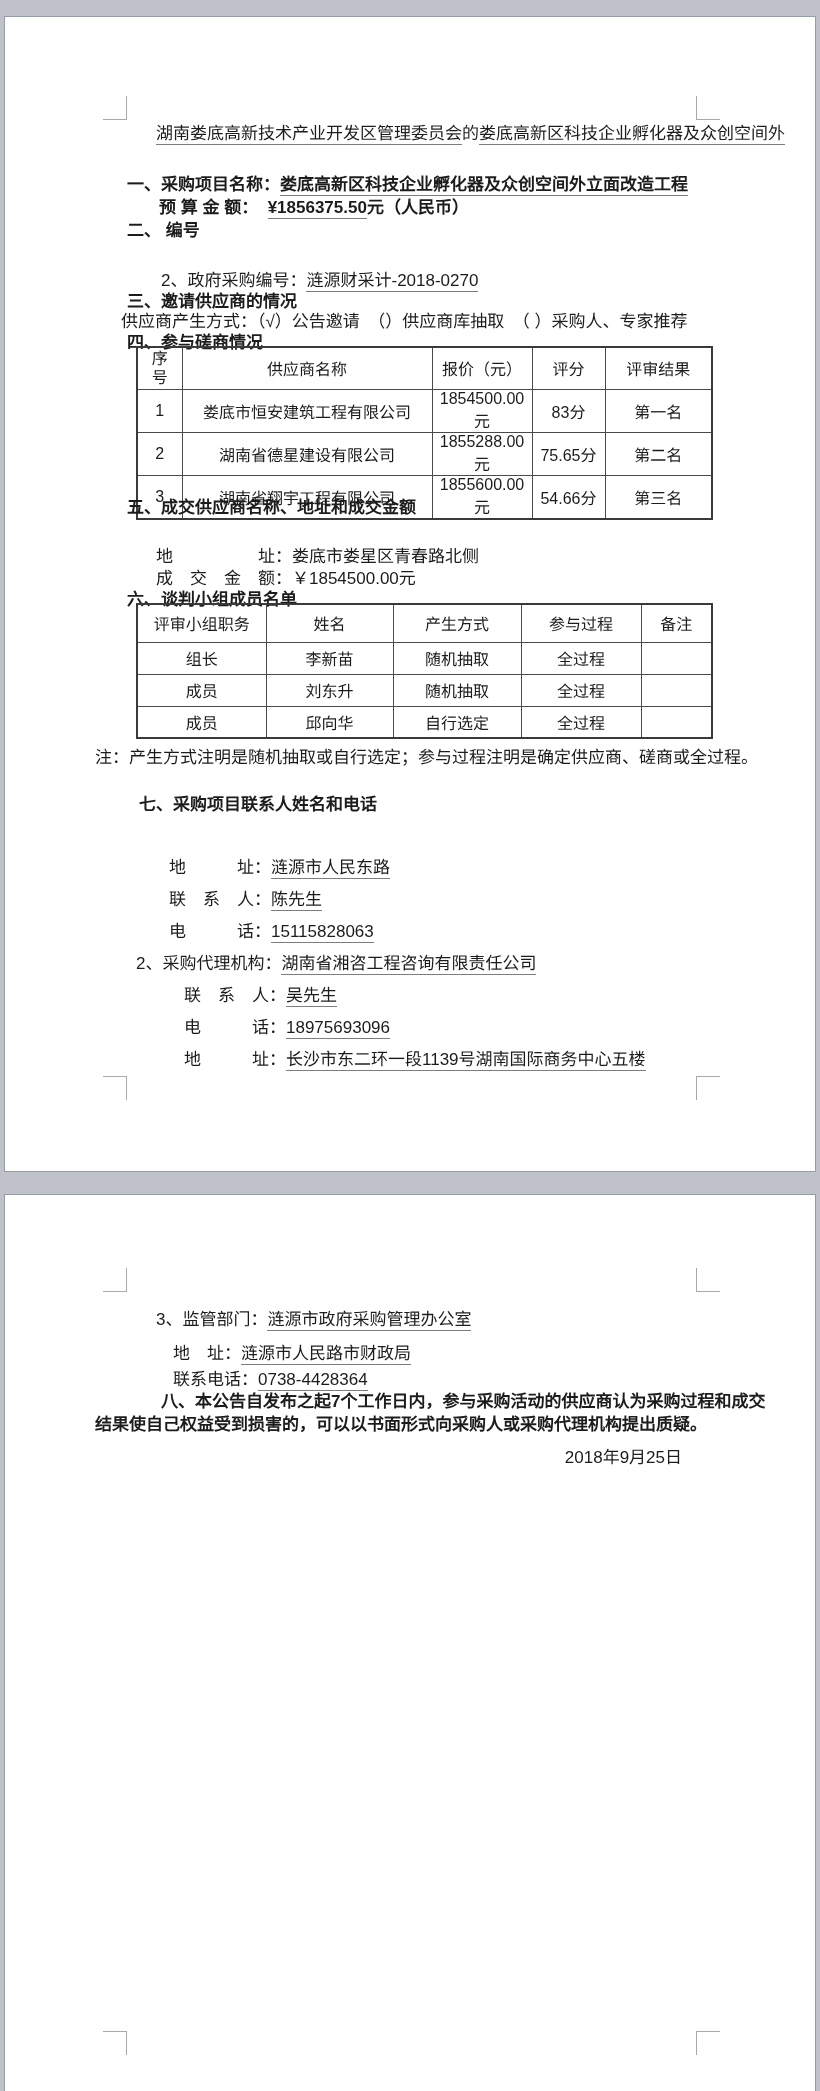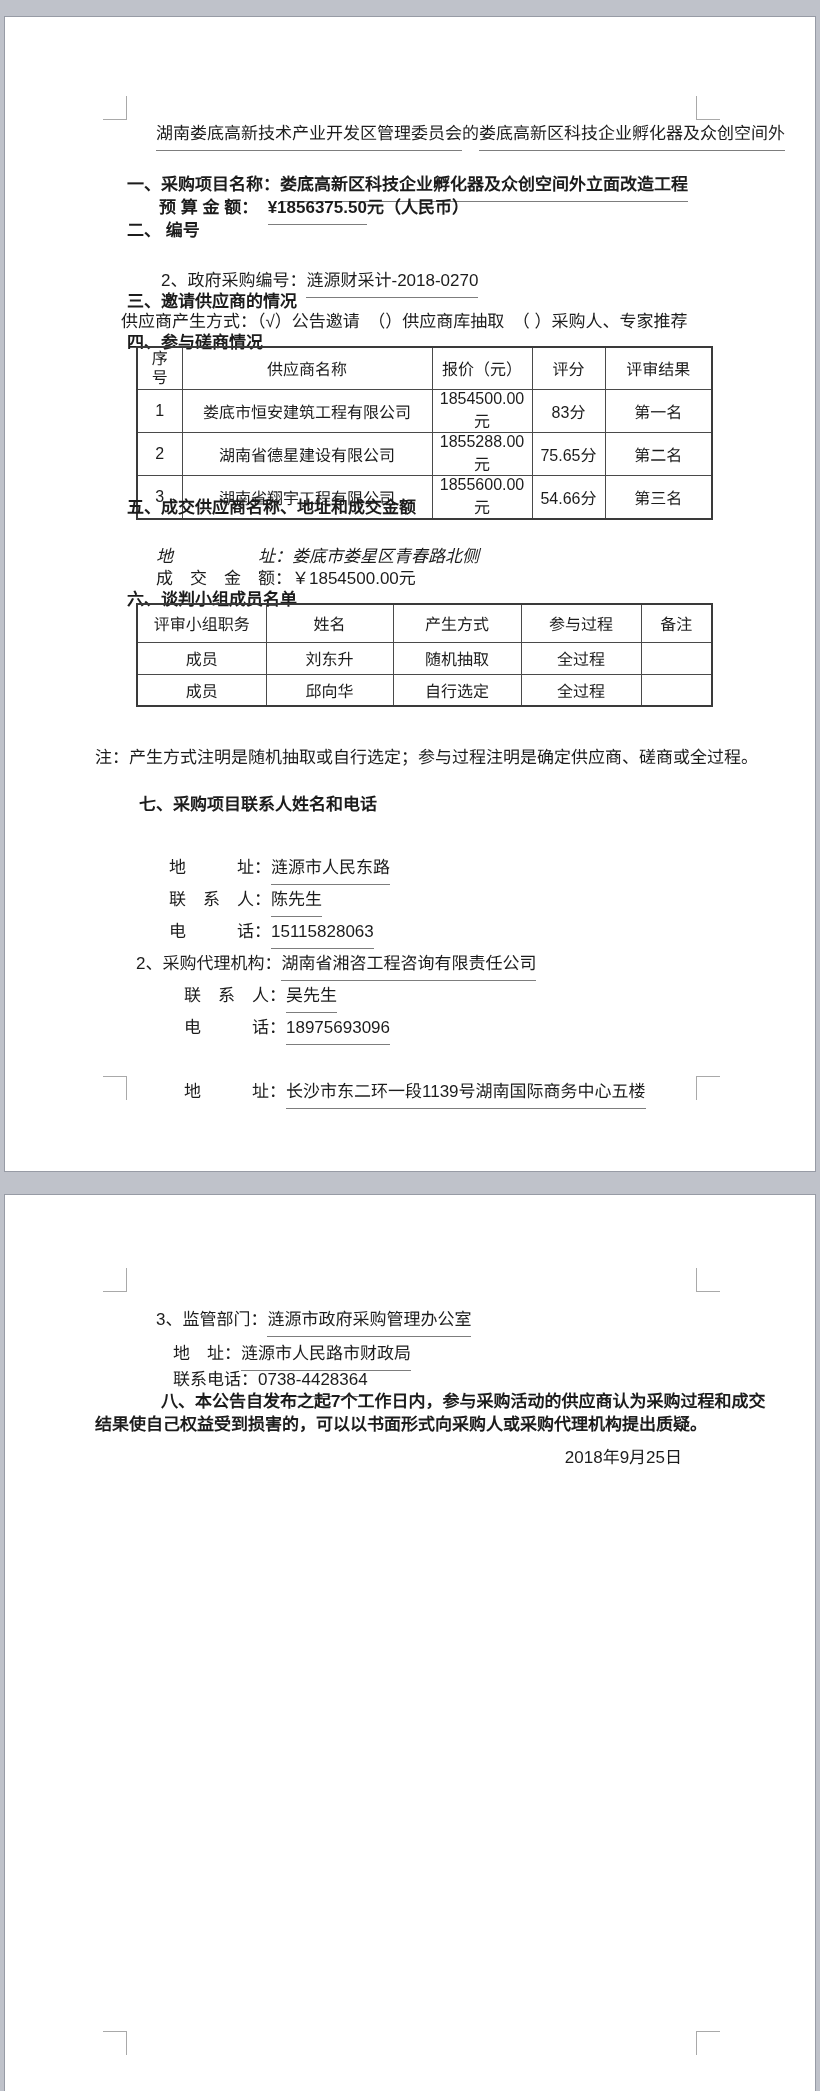--- a/index.html
+++ b/index.html
@@ -13,21 +13,21 @@
     position:absolute;left:4px;width:812px;background:#ffffff;
     border-left:1px solid #979ba5;border-right:1px solid #979ba5;
     box-sizing:border-box;
   }
   .pg1{top:16px;height:1156px;border-top:1px solid #979ba5;border-bottom:1px solid #979ba5;}
   .pg2{top:1194px;height:897px;border-top:1px solid #979ba5;}
   .line{
     position:absolute;font-size:17px;line-height:22px;white-space:pre;
   }
   .b{font-weight:bold;}
-  .u{border-bottom:1px solid #7d7d7d;padding-bottom:7px;}
+  .u{border-bottom:1px solid #7d7d7d;padding-bottom:1px;}
   
   .mark{position:absolute;width:23px;height:23px;}
   .m-tl{border-right:1px solid #a9a9a9;border-bottom:1px solid #a9a9a9;}
   .m-tr{border-left:1px solid #a9a9a9;border-bottom:1px solid #a9a9a9;}
   .m-bl{border-right:1px solid #a9a9a9;border-top:1px solid #a9a9a9;}
   .m-br{border-left:1px solid #a9a9a9;border-top:1px solid #a9a9a9;}
   
   table.doc{
     position:absolute;border-collapse:collapse;table-layout:fixed;
     font-size:16px;color:#1c1c1c;border-radius:11px;
@@ -99,40 +99,47 @@
       <td>3</td>
       <td class="al">湖南省翔宇工程有限公司</td>
       <td>1855600.00元</td>
       <td>54.66分</td>
       <td>第三名</td>
     </tr>
   </tbody>
     </table>
 
   <div class="line b" style="left:122px;top:480px;">五、成交供应商名称、地址和成交金额</div>
-  <div class="line" style="left:151px;top:529px;font-style:italic;"><span>地　　　　　址：</span><span>娄底市娄星区青春路北侧</span></div>
+  <div class="line" style="left:151px;top:529px;"><span>地　　　　　址：</span><span>娄底市娄星区青春路北侧</span></div>
   <div class="line" style="left:151px;top:551px;"><span>成　交　金　额：</span><span>￥1854500.00元</span></div>
 
   <div class="line b" style="left:122px;top:572px;">六、谈判小组成员名单</div>
 
   <table class="doc" style="left:131px;top:586px;width:575px;">
     <colgroup>
         <col style="width:129px">
         <col style="width:127px">
         <col style="width:128px">
         <col style="width:120px">
         <col style="width:71px">
       </colgroup>
     <tbody>
         <tr style="height:38px">
       <th>评审小组职务</th>
       <th>姓名</th>
       <th>产生方式</th>
       <th>参与过程</th>
       <th>备注</th>
+    </tr>
+    <tr style="height:32px">
+      <td>组长</td>
+      <td>李新苗</td>
+      <td>随机抽取</td>
+      <td>全过程</td>
+      <td></td>
     </tr>
     <tr style="height:32px">
       <td>成员</td>
       <td>刘东升</td>
       <td>随机抽取</td>
       <td>全过程</td>
       <td></td>
     </tr>
     <tr style="height:32px">
       <td>成员</td>
@@ -148,21 +155,21 @@
 
   <div class="line b" style="left:134px;top:777px;">七、采购项目联系人姓名和电话</div>
 
   <div class="line" style="left:164px;top:840px;"><span>地　　　址：</span><span class="u">涟源市人民东路</span></div>
   <div class="line" style="left:164px;top:872px;"><span>联　系　人：</span><span class="u">陈先生</span></div>
   <div class="line" style="left:164px;top:904px;"><span>电　　　话：</span><span class="u">15115828063</span></div>
 
   <div class="line" style="left:131px;top:936px;"><span>2、采购代理机构：</span><span class="u">湖南省湘咨工程咨询有限责任公司</span></div>
   <div class="line" style="left:179px;top:968px;"><span>联　系　人：</span><span class="u">吴先生</span></div>
   <div class="line" style="left:179px;top:1000px;"><span>电　　　话：</span><span class="u">18975693096</span></div>
-  <div class="line" style="left:179px;top:1032px;margin-top:32px;"><span>地　　　址：</span><span class="u">长沙市东二环一段1139号湖南国际商务中心五楼</span></div>
+  <div class="line" style="left:179px;top:1032px;"><span>地　　　址：</span><span class="u">长沙市东二环一段1139号湖南国际商务中心五楼</span></div>
 
 </div>
 
 <div class="pg pg2">
 
   <div class="mark m-tl" style="left:98px;top:73px;"></div>
   <div class="mark m-tr" style="left:691px;top:73px;"></div>
   <div class="mark m-bl" style="left:98px;top:836px;"></div>
   <div class="mark m-br" style="left:691px;top:836px;"></div>
 

